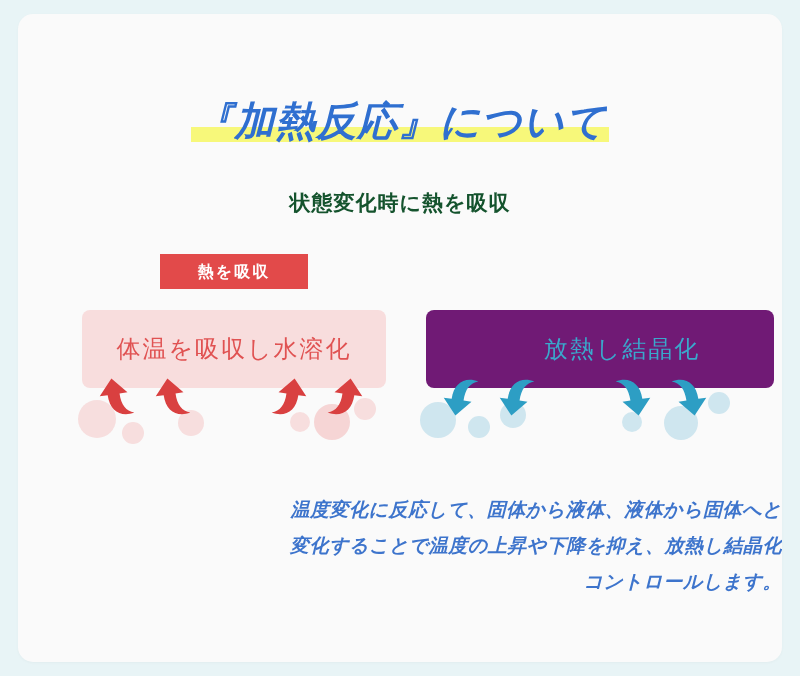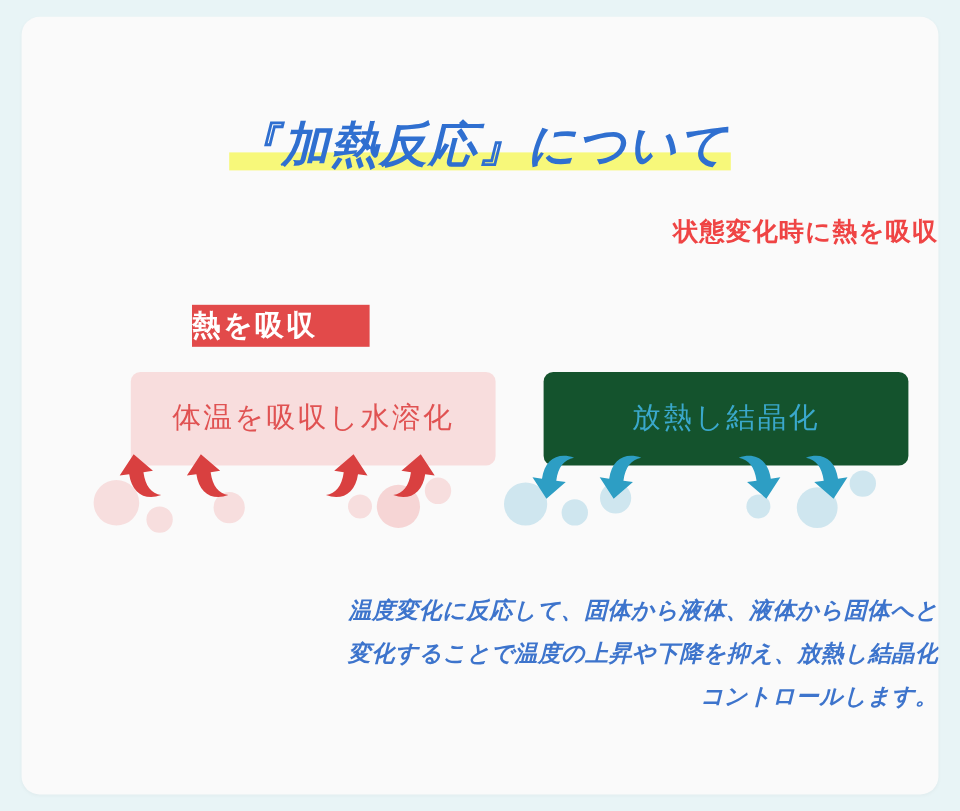--- a/index.html
+++ b/index.html
@@ -56,38 +56,38 @@
     font-style: italic;
     color: #2f6fd0;
     letter-spacing: 1px;
     line-height: 1.25;
     white-space: nowrap;
   }
 
   .subtitle {
     position: absolute;
     left: 0;
-    top: 165px;
-    width: 764px;
-    text-align: right;
+    top: 175px;
+    width: 764px;
+    text-align: center;
     font-size: 21px;
     font-weight: bold;
-    color: #ef4444;
+    color: #14532d;
     letter-spacing: 1px;
   }
 
   
   .badge {
     position: absolute;
     top: 240px;
     height: 35px;
     line-height: 35px;
-    text-align: left;
+    text-align: center;
     color: #ffffff;
-    font-size: 24px;
+    font-size: 16px;
     font-weight: bold;
     letter-spacing: 2px;
   }
   .badge-left {
     left: 142px;
     width: 148px;
     background: #e24a4a;
   }
   .badge-right {
     left: 486px;
@@ -98,33 +98,33 @@
   
   .panel {
     position: absolute;
     top: 296px;
     height: 78px;
     border-radius: 8px;
     text-align: center;
     font-size: 24px;
     letter-spacing: 2px;
     line-height: 78px;
-    margin-left: 27px;
   }
   .panel-left {
     left: 64px;
     width: 304px;
     background: #f8dddd;
     color: #e05252;
   }
   .panel-right {
     left: 408px;
     width: 304px;
-    background: #14532d;
+    background: #701a75;
     color: #3aa8cc;
+    padding-left: 44px;
   }
 
   
   .fx-zone {
     position: absolute;
     top: 360px;
     height: 70px;
   }
   .fx-left  { left: 64px; width: 304px; }
   .fx-right { left: 408px; width: 304px; }

